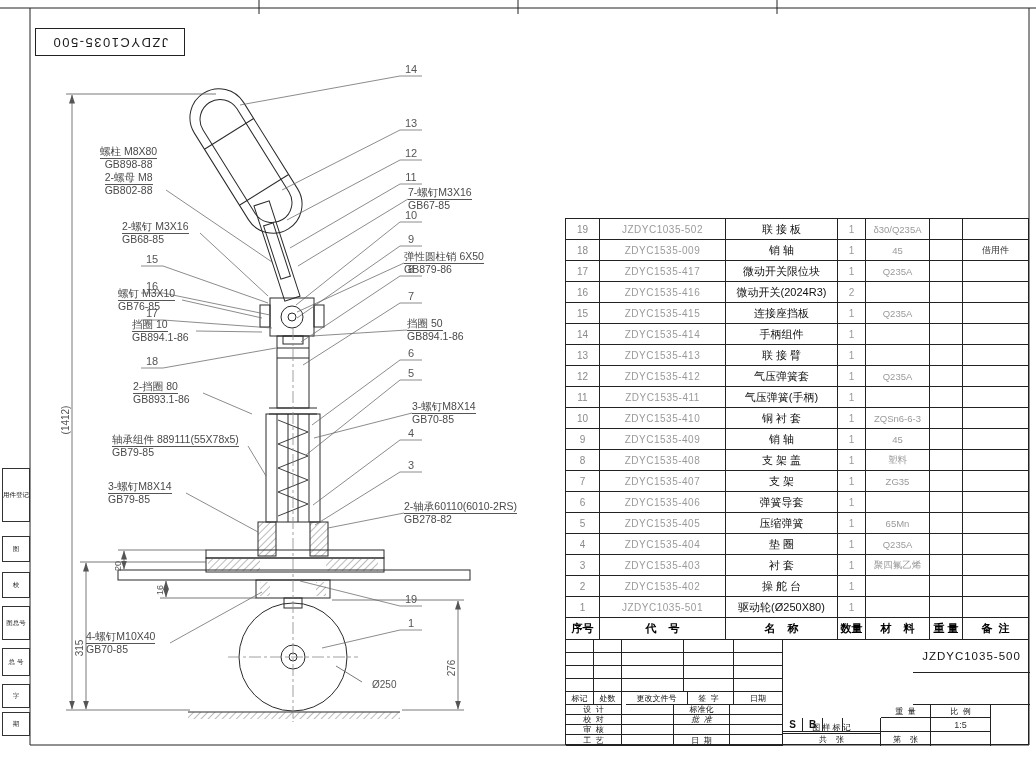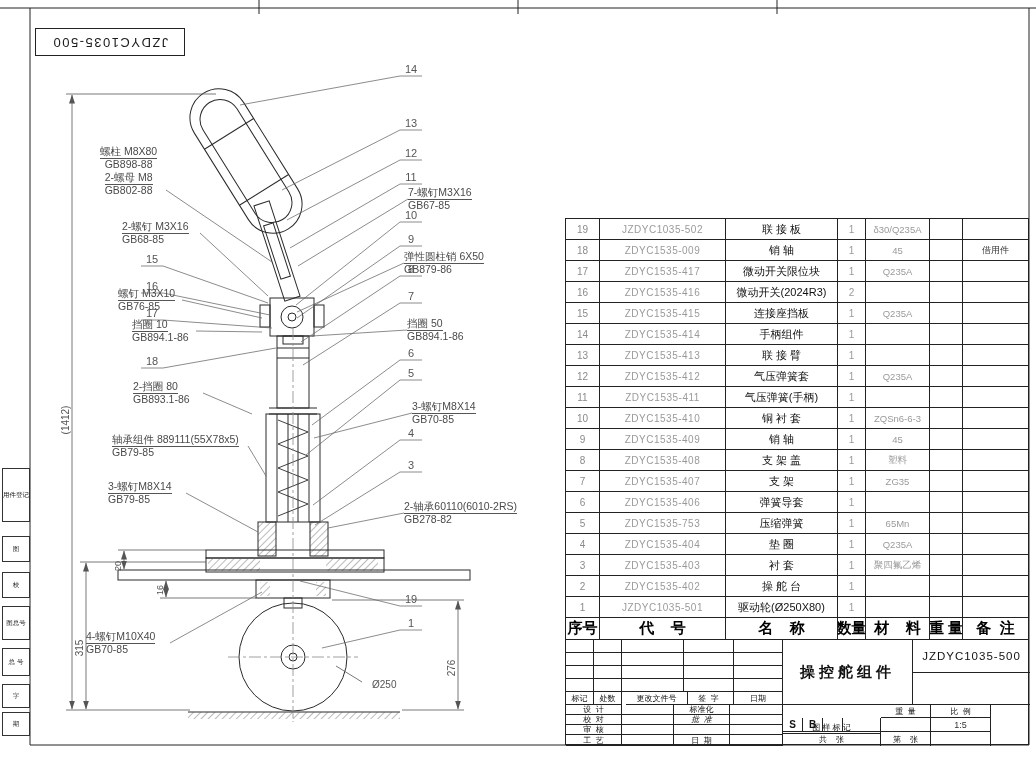--- a/index.html
+++ b/index.html
@@ -36,21 +36,21 @@
   .bom-row>div,.bom-header>div{border-right:1px solid #222;display:flex;align-items:center;
        justify-content:center;overflow:hidden;box-sizing:border-box;}
   .bom-row>div:last-child,.bom-header>div:last-child{border-right:none;}
   .col-no{font-size:10px;color:#8a8a8a;}
   .col-code{font-size:10px;color:#9a9a9a;letter-spacing:.5px;}
   .col-name{font-size:11px;color:#111;}
   .col-qty{font-size:10px;color:#9a9a9a;}
   .col-material{font-size:9.5px;color:#9a9a9a;}
   .col-weight{font-size:10px;color:#9a9a9a;}
   .col-note{font-size:9px;color:#333;}
-  .bom-header>div{font-size:15px;color:#000;font-weight:bold;white-space:pre;}
+  .bom-header>div{font-size:11px;color:#000;font-weight:bold;white-space:pre;}
 
   
   .tblock{position:absolute;left:565px;top:639px;width:464px;height:106px;border:1px solid #222;
           box-sizing:border-box;background:#fff;}
   .tb-cell{position:absolute;border-right:1px solid #222;border-bottom:1px solid #222;
            display:flex;align-items:center;justify-content:center;font-size:8px;color:#111;
            box-sizing:border-box;white-space:pre;}
   .tb-name{font-size:15px;font-weight:bold;letter-spacing:4px;}
   .tb-dwgno{font-size:11.5px;letter-spacing:1px;}
   .tb-sb{font-size:10px;font-weight:bold;}
@@ -441,21 +441,21 @@
           <div class="col-no">6</div>
           <div class="col-code">ZDYC1535-406</div>
           <div class="col-name">弹簧导套</div>
           <div class="col-qty">1</div>
           <div class="col-material"></div>
           <div class="col-weight"></div>
           <div class="col-note"></div>
         </div>
         <div class="bom-row">
           <div class="col-no">5</div>
-          <div class="col-code">ZDYC1535-753</div>
+          <div class="col-code">ZDYC1535-405</div>
           <div class="col-name">压缩弹簧</div>
           <div class="col-qty">1</div>
           <div class="col-material">65Mn</div>
           <div class="col-weight"></div>
           <div class="col-note"></div>
         </div>
         <div class="bom-row">
           <div class="col-no">4</div>
           <div class="col-code">ZDYC1535-404</div>
           <div class="col-name">垫    圈</div>
@@ -544,21 +544,20 @@
     <div class="tb-cell" style="left:164px;top:75px;width:53px;height:10px;"></div>
     <div class="tb-cell" style="left:0;top:85px;width:56px;height:10px;">审  核</div>
     <div class="tb-cell" style="left:56px;top:85px;width:52px;height:10px;"></div>
     <div class="tb-cell" style="left:108px;top:85px;width:56px;height:10px;"></div>
     <div class="tb-cell" style="left:164px;top:85px;width:53px;height:10px;"></div>
     <div class="tb-cell" style="left:0;top:95px;width:56px;height:11px;">工  艺</div>
     <div class="tb-cell" style="left:56px;top:95px;width:52px;height:11px;"></div>
     <div class="tb-cell" style="left:108px;top:95px;width:56px;height:11px;">日  期</div>
     <div class="tb-cell" style="left:164px;top:95px;width:53px;height:11px;"></div>
 
-    <div class="tb-cell tb-name" style="left:217px;top:0;width:130px;height:65px;">操控舵组件</div>
     <div class="tb-cell tb-dwgno" style="left:347px;top:0;width:117px;height:33px;border-right:none;">JZDYC1035-500</div>
     <div class="tb-cell" style="left:347px;top:33px;width:117px;height:32px;border-right:none;"></div>
 
     <div class="tb-cell" style="left:217px;top:65px;width:98px;height:13px;margin-top:16px;">图 样 标 记</div>
     <div class="tb-cell" style="left:315px;top:65px;width:50px;height:13px;">重  量</div>
     <div class="tb-cell" style="left:365px;top:65px;width:60px;height:13px;">比  例</div>
     <div class="tb-cell" style="left:425px;top:65px;width:39px;height:41px;border-right:none;border-bottom:none;"></div>
     <div class="tb-cell tb-sb" style="left:217px;top:78px;width:20px;height:14px;">S</div>
     <div class="tb-cell tb-sb" style="left:237px;top:78px;width:20px;height:14px;">B</div>
     <div class="tb-cell" style="left:257px;top:78px;width:20px;height:14px;"></div>

